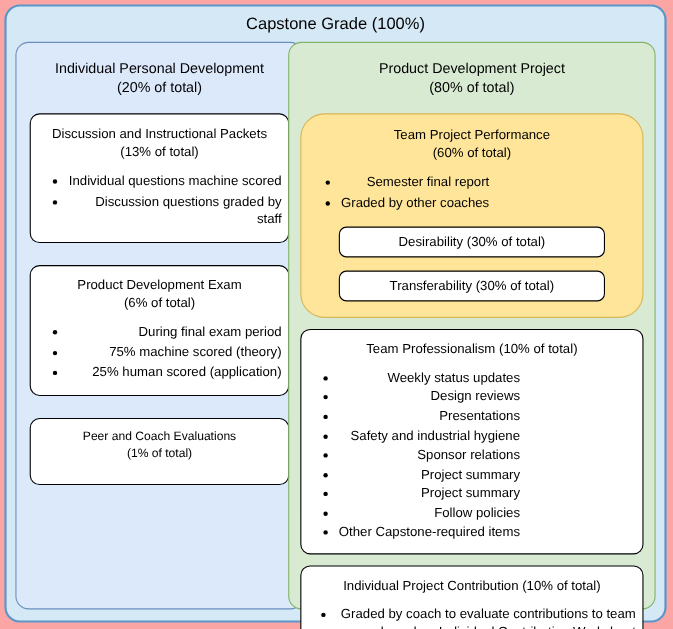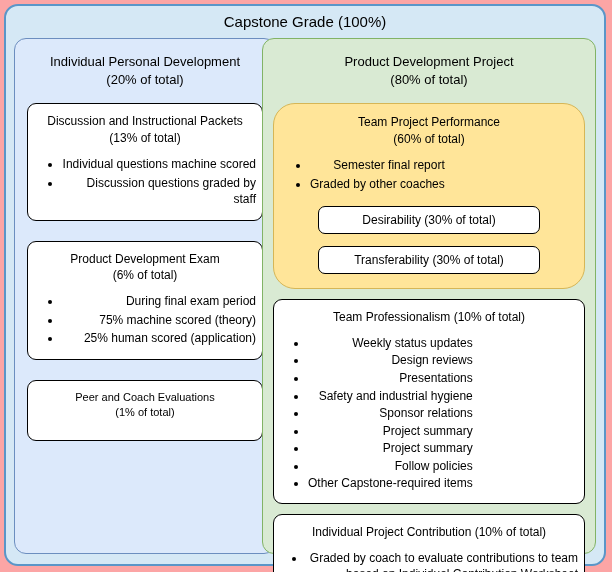--- a/index.html
+++ b/index.html
@@ -92,21 +92,21 @@
   .center-list {
     display: table;
     margin: 0 auto;
     text-align: left;
     padding-left: 20px;
   }
   .sub-wbox {
     background: #ffffff;
     border: 1px solid #000000;
     border-radius: 7px;
-    width: 222px;
+    width: 242px;
     margin: 12px auto 0 auto;
     padding: 6px 4px;
     box-sizing: border-box;
     text-align: center;
     font-size: 12px;
   }
 
   .panel.right .wbox { margin: 1px 2px 10px 2px; }
   .wbox.prof ul.bullets li { margin-bottom: 1px; }
   .wbox.contrib ul.bullets { padding-left: 26px; }

